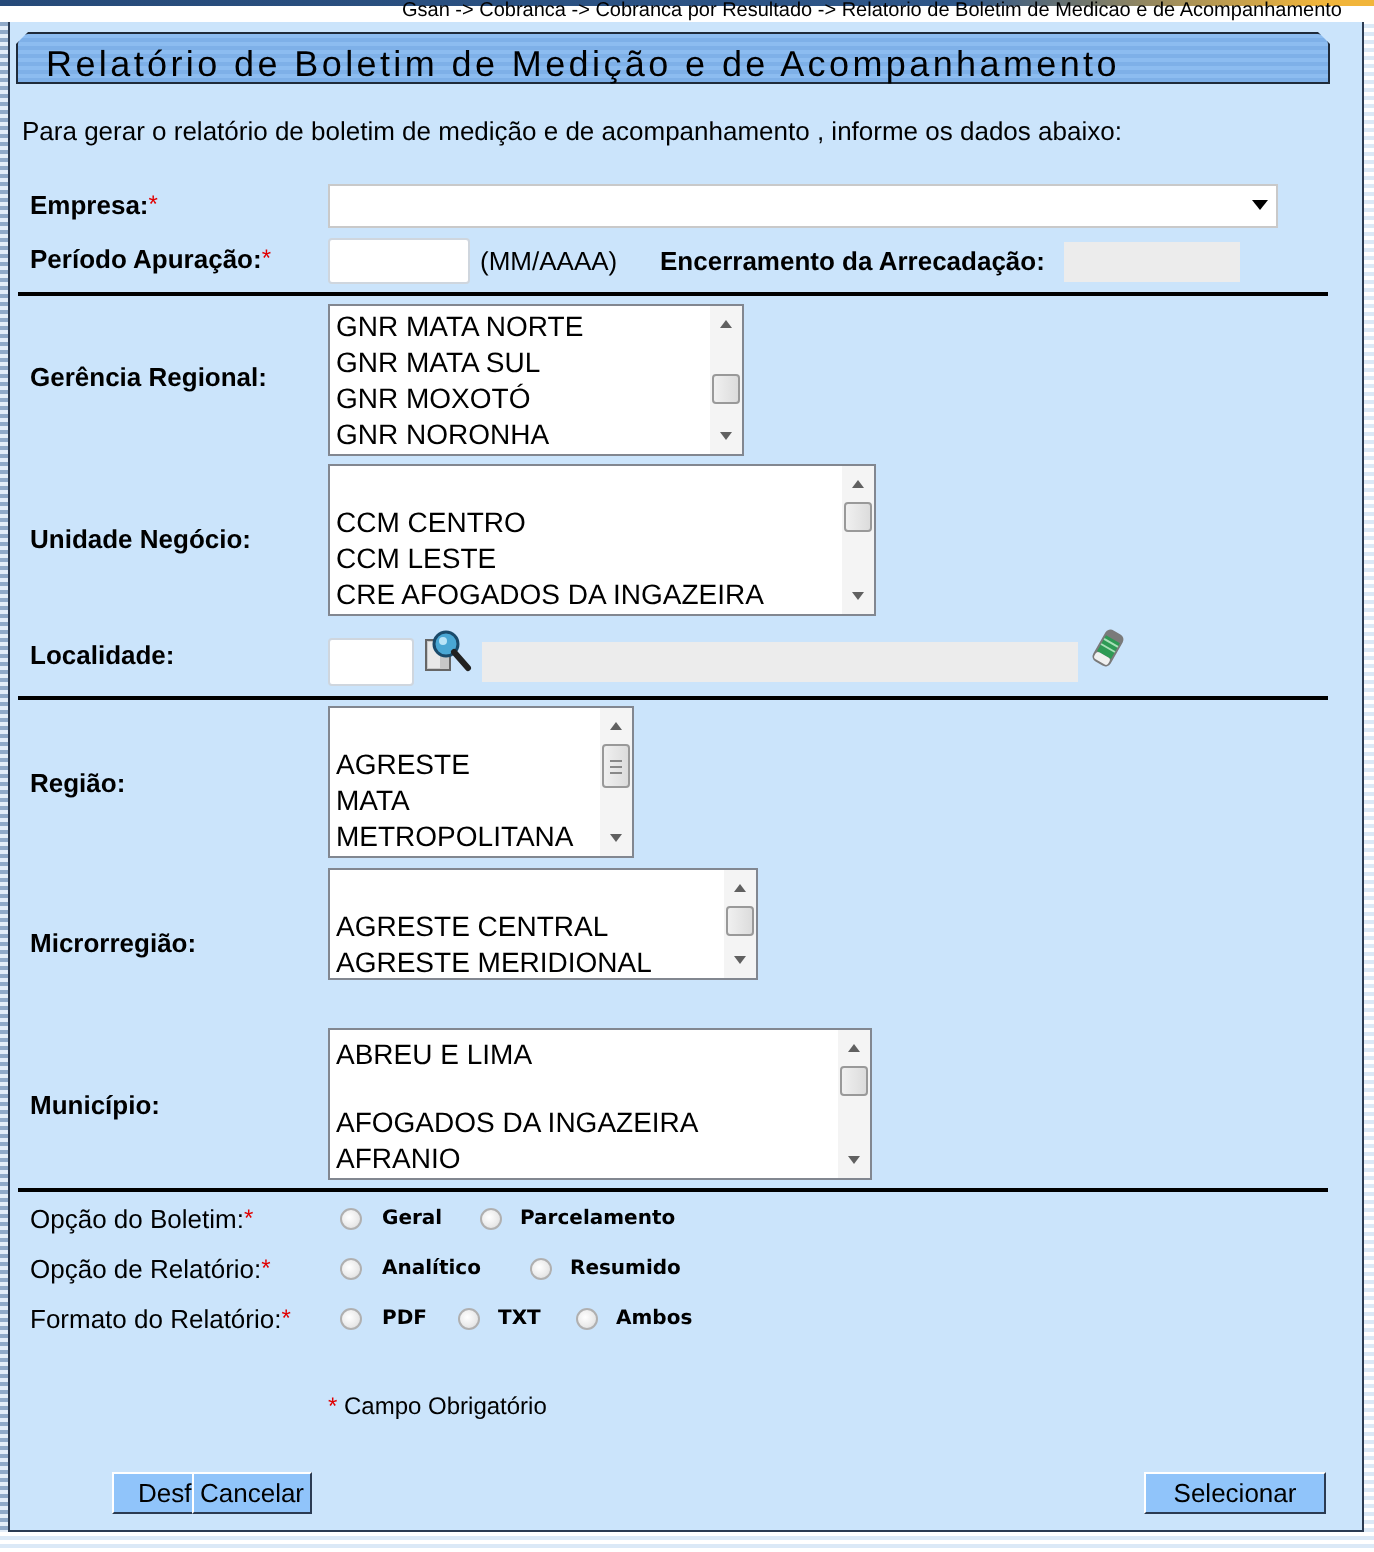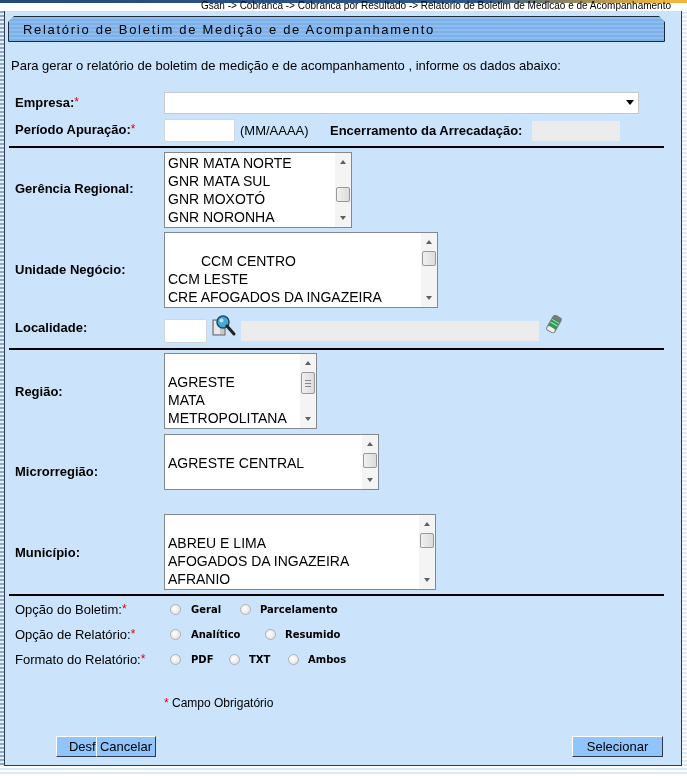--- a/index.html
+++ b/index.html
@@ -36,21 +36,21 @@
   }
   .title-tab {
     position: absolute; left: 8px; top: 16px; width: 657px; height: 26px;
     background: repeating-linear-gradient(to bottom, #8cbcf0 0px, #8cbcf0 2px, #7eb0e8 2px, #7eb0e8 4px);
     border: 1px solid #1f2b3a;
     border-radius: 6px 6px 0 0;
     clip-path: polygon(6px 0, calc(100% - 6px) 0, 100% 6px, 100% 100%, 0 100%, 0 6px);
   }
   .title-text {
     position: absolute; left: 14px; top: 5px;
-    font-size: 13px; letter-spacing: 1.7px; color: #000;
+    font-size: 18px; letter-spacing: 1.7px; color: #000;
     white-space: nowrap;
   }
   .text { position: absolute; white-space: nowrap; color: #000; }
   .intro { left: 11px; top: 58px; font-size: 13px; }
   .label { font-size: 13px; font-weight: bold; }
   .label-normal { font-size: 13px; }
   .req { color: #e00000; font-weight: normal; font-size: 12px; vertical-align: top; }
   .select-box {
     position: absolute; background: #fff; border: 1px solid #c9c9c9;
   }
@@ -136,36 +136,36 @@
   <span>Período Apuração:</span><span class="req">*</span>
 </div>
 <div class="input" style="left:164px; top:119px; width:71px; height:23px;"></div>
 <div class="text label-normal" style="left:240px; top:123px;">(MM/AAAA)</div>
 <div class="text label" style="left:330px; top:123px;">Encerramento da Arrecadação:</div>
 <div class="input-disabled" style="left:532px; top:121px; width:88px; height:20px;"></div>
 
 <div class="hr" style="top:146px;"></div>
 
 <div class="text label" style="left:15px; top:181px;">Gerência Regional:</div>
-<div class="listbox" style="left:164px; top:152px; width:188px; height:76px;">
+<div class="listbox" style="left:164px; top:152px; width:208px; height:76px;">
   <div class="opt" style="top:1px;">GNR MATA NORTE</div>
   <div class="opt" style="top:19px;">GNR MATA SUL</div>
   <div class="opt" style="top:37px;">GNR MOXOTÓ</div>
   <div class="opt" style="top:55px;">GNR NORONHA</div>
   <div class="scrollbar">
     <span class="sb-up"></span>
     <span class="sb-thumb" style="top:34px;"></span>
     <span class="sb-down"></span>
   </div>
 </div>
 
 <div class="text label" style="left:15px; top:262px;">Unidade Negócio:</div>
 <div class="listbox" style="left:164px; top:232px; width:274px; height:76px;">
   <div class="opt" style="top:1px;"></div>
-  <div class="opt" style="top:19px;margin-left:33px;">CCM CENTRO</div>
+  <div class="opt" style="top:19px;">CCM CENTRO</div>
   <div class="opt" style="top:37px;">CCM LESTE</div>
   <div class="opt" style="top:55px;">CRE AFOGADOS DA INGAZEIRA</div>
   <div class="scrollbar">
     <span class="sb-up"></span>
     <span class="sb-thumb" style="top:18px;"></span>
     <span class="sb-down"></span>
   </div>
 </div>
 
 <div class="text label" style="left:15px; top:320px;">Localidade:</div>
@@ -204,31 +204,32 @@
       <span class="sb-grip" style="top:13px;"></span>
     </span>
     <span class="sb-down"></span>
   </div>
 </div>
 
 <div class="text label" style="left:15px; top:464px;">Microrregião:</div>
 <div class="listbox" style="left:164px; top:434px; width:215px; height:56px;">
   <div class="opt" style="top:1px;"></div>
   <div class="opt" style="top:19px;">AGRESTE CENTRAL</div>
+  <div class="opt" style="top:37px;">AGRESTE MERIDIONAL</div>
   <div class="scrollbar">
     <span class="sb-up"></span>
     <span class="sb-thumb" style="top:18px;"></span>
     <span class="sb-down"></span>
   </div>
 </div>
 
 <div class="text label" style="left:15px; top:545px;">Município:</div>
 <div class="listbox" style="left:164px; top:514px; width:272px; height:76px;">
   <div class="opt" style="top:1px;"></div>
-  <div class="opt" style="top:19px;">ABREU E LIMA</div>
+  <div class="opt" style="top:3px;">ABREU E LIMA</div>
   <div class="opt" style="top:37px;">AFOGADOS DA INGAZEIRA</div>
   <div class="opt" style="top:55px;">AFRANIO</div>
   <div class="scrollbar">
     <span class="sb-up"></span>
     <span class="sb-thumb" style="top:18px;"></span>
     <span class="sb-down"></span>
   </div>
 </div>
 
 <div class="hr" style="top:594px;"></div>

